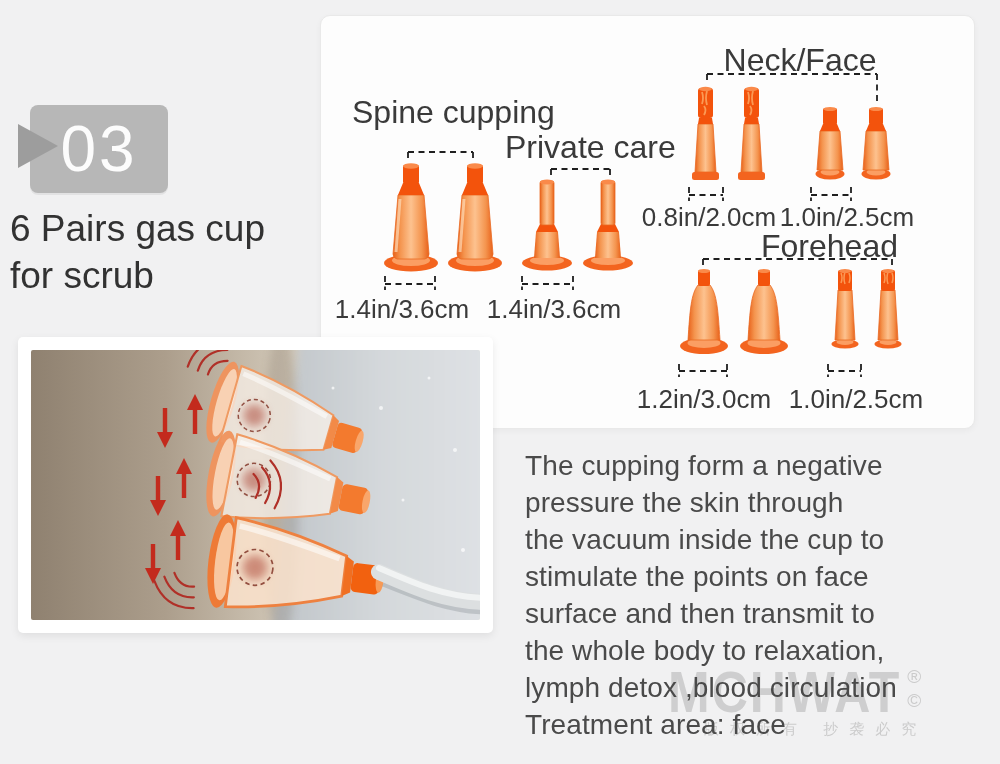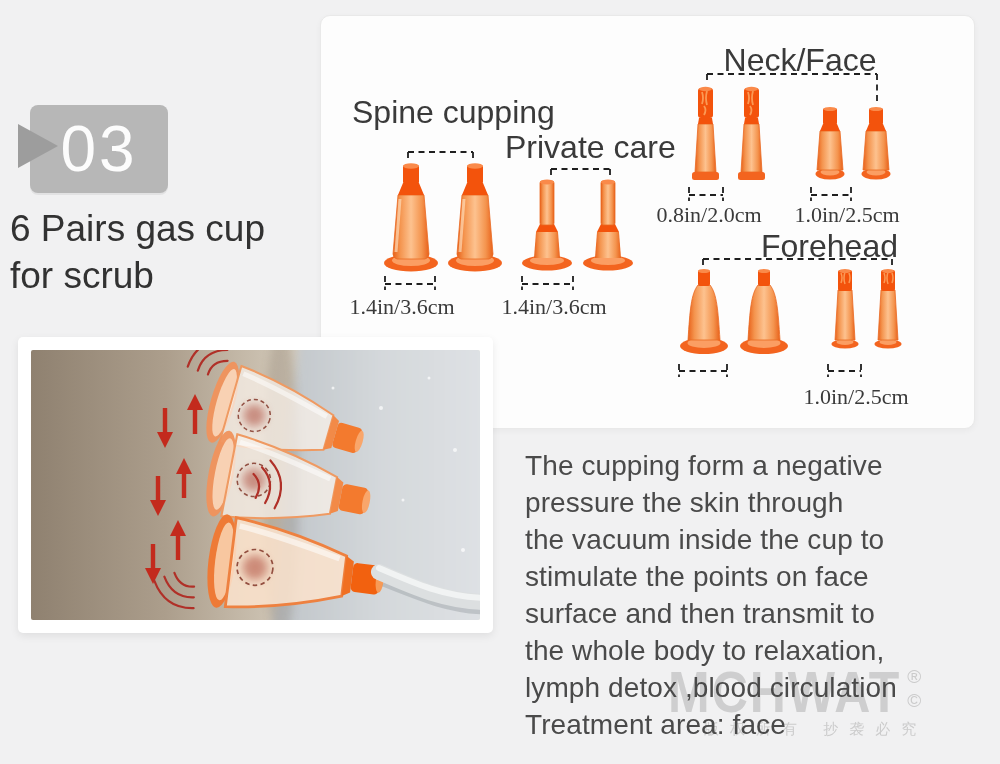--- a/index.html
+++ b/index.html
@@ -17,21 +17,21 @@
 
   
   .heading{position:absolute;left:10px;top:205px;font-size:37px;line-height:47px;
            color:#323232;white-space:pre-line;}
 
   
   .panel{position:absolute;left:320px;top:15px;width:653px;height:412px;background:#fdfdfd;
          border:1px solid #e9e9e9;border-radius:10px;box-shadow:0 2px 6px rgba(0,0,0,0.04);}
   .panel-art{position:absolute;left:0;top:0;}
   .lbl{position:absolute;font-size:32px;color:#3a3a3a;white-space:nowrap;}
-  .sz{position:absolute;font-size:22px;color:#3a3a3a;text-align:center;white-space:nowrap;font-family:Liberation Serif, serif;}
+  .sz{position:absolute;font-size:26px;color:#3a3a3a;text-align:center;white-space:nowrap;}
 
   
   .photo-card{position:absolute;left:18px;top:337px;width:449px;height:270px;background:#ffffff;
               padding:13px;border-radius:5px;box-shadow:0 3px 8px rgba(0,0,0,0.08);}
   .photo-card svg{display:block;border-radius:2px;}
 
   
   .desc{position:absolute;left:525px;top:447px;width:440px;font-size:28px;line-height:37px;
         color:#4a4a4a;white-space:pre-line;z-index:2;letter-spacing:0.1px;}
 
@@ -163,20 +163,21 @@
 
     <div class="lbl" style="left:31px;top:78px">Spine cupping</div>
     <div class="lbl" style="left:184px;top:113px">Private care</div>
     <div class="lbl" style="left:396px;top:26px;width:166px;text-align:center">Neck/Face</div>
     <div class="lbl" style="left:395px;top:212px;width:182px;text-align:right">Forehead</div>
 
     <div class="sz" style="left:10px;top:278px;width:142px">1.4in/3.6cm</div>
     <div class="sz" style="left:163px;top:278px;width:140px">1.4in/3.6cm</div>
     <div class="sz" style="left:320px;top:186px;width:136px">0.8in/2.0cm</div>
     <div class="sz" style="left:458px;top:186px;width:136px">1.0in/2.5cm</div>
+    <div class="sz" style="left:315px;top:368px;width:136px">1.2in/3.0cm</div>
     <div class="sz" style="left:467px;top:368px;width:136px">1.0in/2.5cm</div>
   </div>
 
   <div class="photo-card">
     <svg width="449" height="270" viewBox="0 0 449 270">
       <defs>
         <linearGradient id="bgSkin" x1="0" y1="0" x2="1" y2="0">
           <stop offset="0" stop-color="#8f8170"></stop>
           <stop offset="0.3" stop-color="#ac9e8c"></stop>
           <stop offset="0.55" stop-color="#cfc5b5"></stop>

